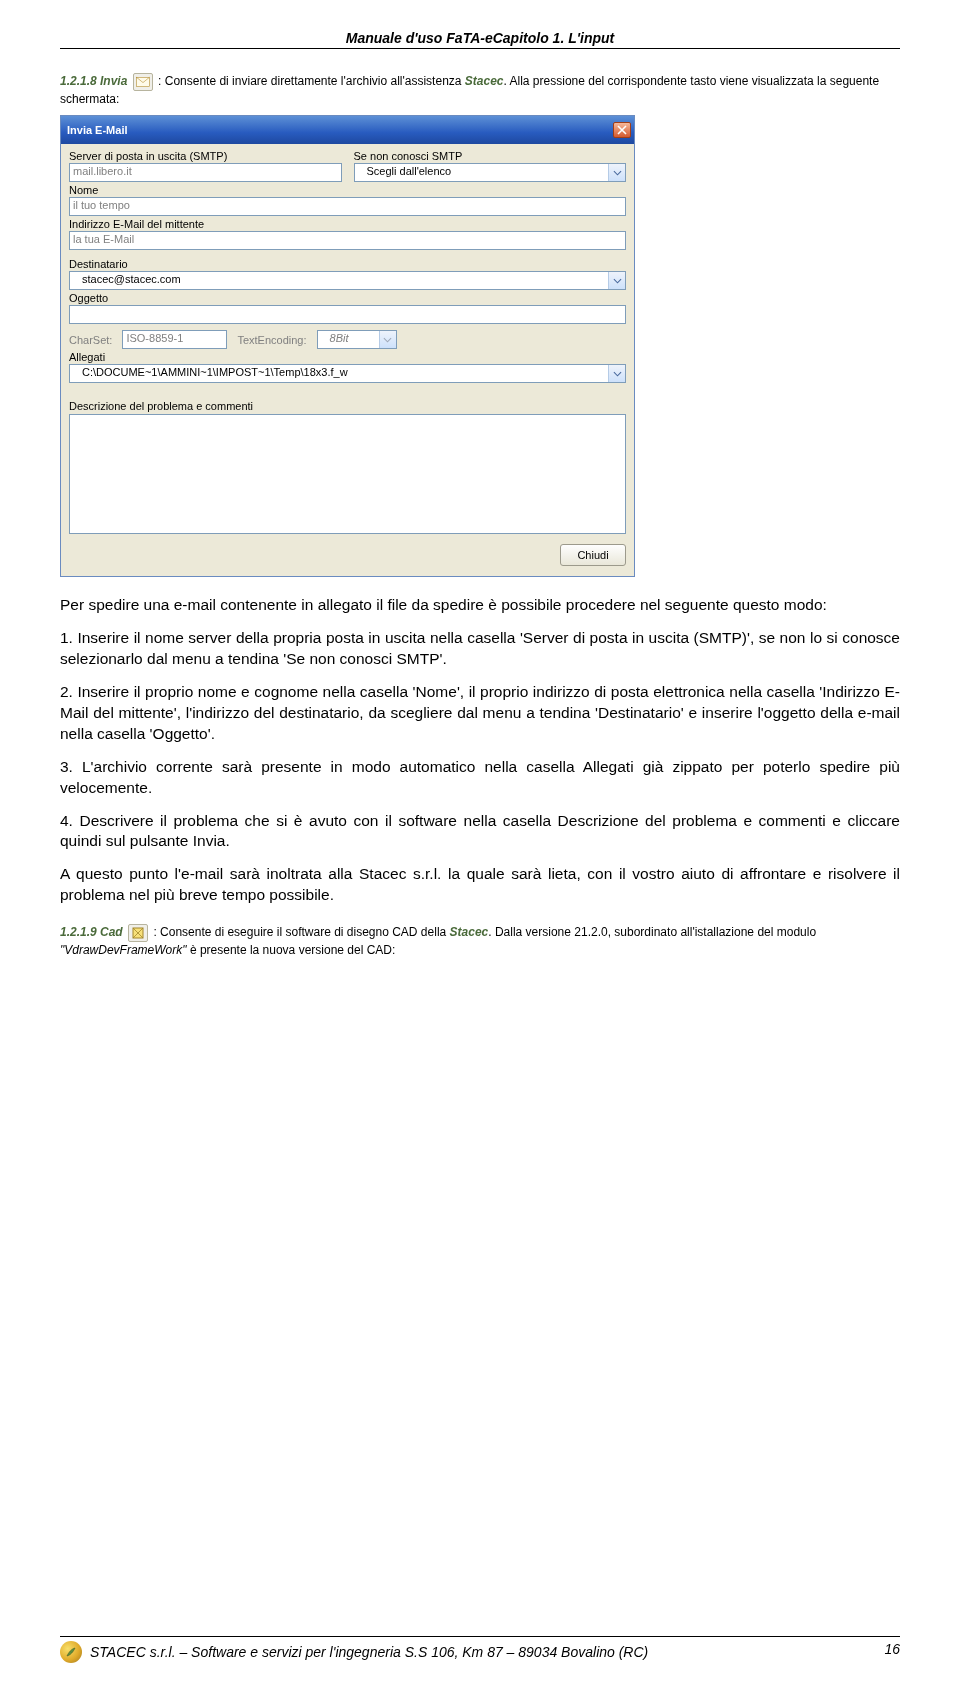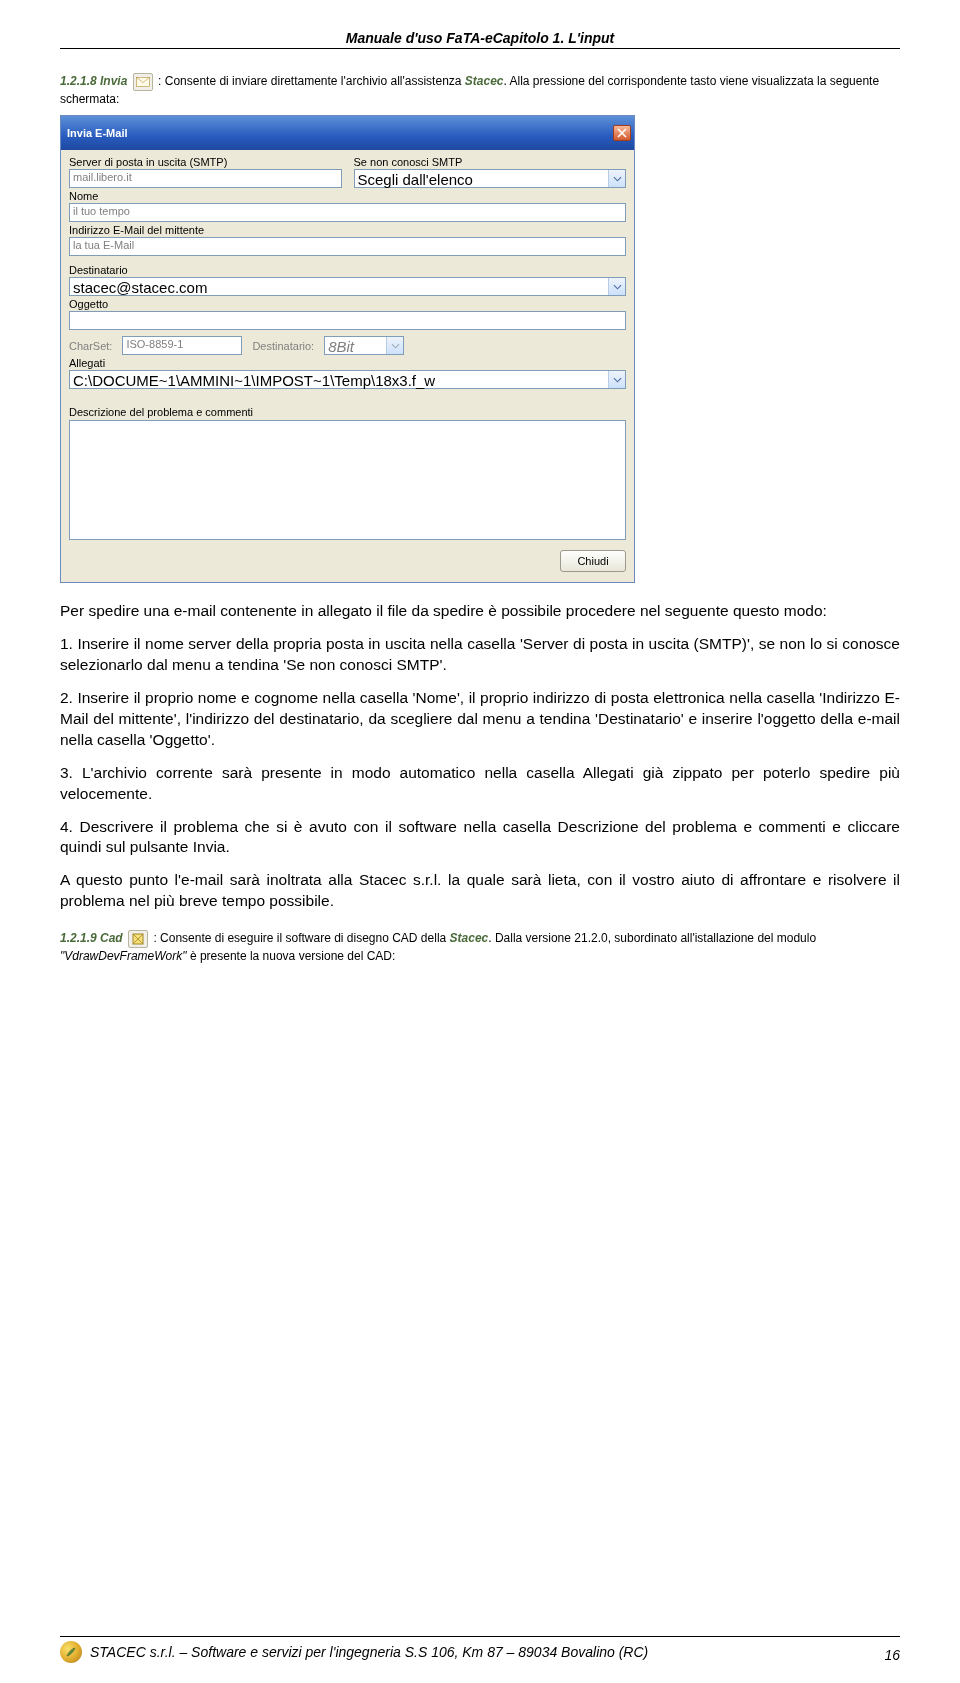--- a/index.html
+++ b/index.html
@@ -62,21 +62,21 @@
     width: 575px;
     border: 1px solid #6a8bc0;
     background: #ece9d8;
     font-family: Tahoma, Arial, sans-serif;
     font-size: 11px;
     color: #000;
   }
   .dlg-titlebar {
     background: linear-gradient(#5d90d6, #285bbf 60%, #1e49a0);
     color: #fff;
-    height: 34px;
+    height: 28px;
     display: flex;
     align-items: center;
     justify-content: space-between;
     padding: 0 3px 0 6px;
     font-weight: bold;
   }
   .dlg-close {
     width: 18px; height: 16px;
     background: linear-gradient(#f7b89a, #d45a2f);
     border: 1px solid #a23e16;
@@ -98,21 +98,21 @@
   }
   .fld-input.gray { color: #808080; background: #fff; }
   .fld-input.halfgray { color: #808080; }
   .combo {
     display: flex;
     border: 1px solid #7f9db9;
     background: #fff;
     height: 19px;
   }
   .combo.gray { color: #808080; }
-  .combo-text { flex: 1; padding: 1px 3px; font-size: 15px; }
+  .combo-text { flex: 1; padding: 1px 12px; font-size: 11px; }
   .combo-btn {
     width: 17px;
     background: linear-gradient(#eef3fb, #cde1fb);
     border-left: 1px solid #b5cbe6;
     display: flex; align-items: center; justify-content: center;
   }
   .combo-btn svg { width: 9px; height: 6px; }
   .textarea {
     background: #fff;
     border: 1px solid #7f9db9;
@@ -136,32 +136,32 @@
     align-items: center;
     gap: 8px;
     margin-top: 10px;
   }
   .dlg-footer {
     display: flex;
     justify-content: flex-end;
     margin-top: 10px;
   }
   .inline-lbl { font-size: 11px; color: #808080; }
-  .w-small { width: 120px; }
+  .w-small { width: 105px; }
   .w-med { width: 80px; font-style: italic; }
   .encoding-row { display: flex; align-items: center; gap: 10px; margin-top: 2px; }
   .two-lbl { display: flex; flex-direction: column; align-items: center; font-size: 11px; line-height: 1.05; margin-left:8px; }
   .footer {
     position: absolute;
     bottom: 20px;
     left: 60px; right: 60px;
   }
   .footer-line { border: none; border-top: 1px solid #000; margin-bottom: 4px; }
   .footer-row {
-    display: flex; align-items: flex-end; justify-content: space-between;
+    display: flex; align-items: flex-start; justify-content: space-between;
     font-style: italic; font-size: 14px;
   }
   .footer-left { display: flex; align-items: center; gap: 8px; }
   .logo {
     width: 22px; height: 22px;
     border-radius: 50%;
     background: radial-gradient(circle at 35% 35%, #f9e06a, #e0ab2b 55%, #a0761a);
     display: flex; align-items: center; justify-content: center;
   }
   .logo svg { width: 14px; height: 14px; }
@@ -234,21 +234,21 @@
                 </svg>
               </div>
           </div>
 
           <div class="fld-label" style="margin-top:2px">Oggetto</div>
           <div class="fld-input"></div>
 
           <div class="encoding-row" style="margin-top:6px">
             <span class="inline-lbl">CharSet:</span>
             <div class="fld-input gray w-small">ISO-8859-1</div>
-            <span class="inline-lbl">Destinatario:</span>
+            <span class="inline-lbl">TextEncoding:</span>
             <div class="combo gray w-med">
               <div class="combo-text">8Bit</div>
               <div class="combo-btn">
                   <svg viewBox="0 0 10 6">
                     <path d="M1 1L5 5L9 1" fill="none" stroke="#9fa9b8" stroke-width="1.2"></path>
                   </svg>
                 </div>
             </div>
           </div>
 

